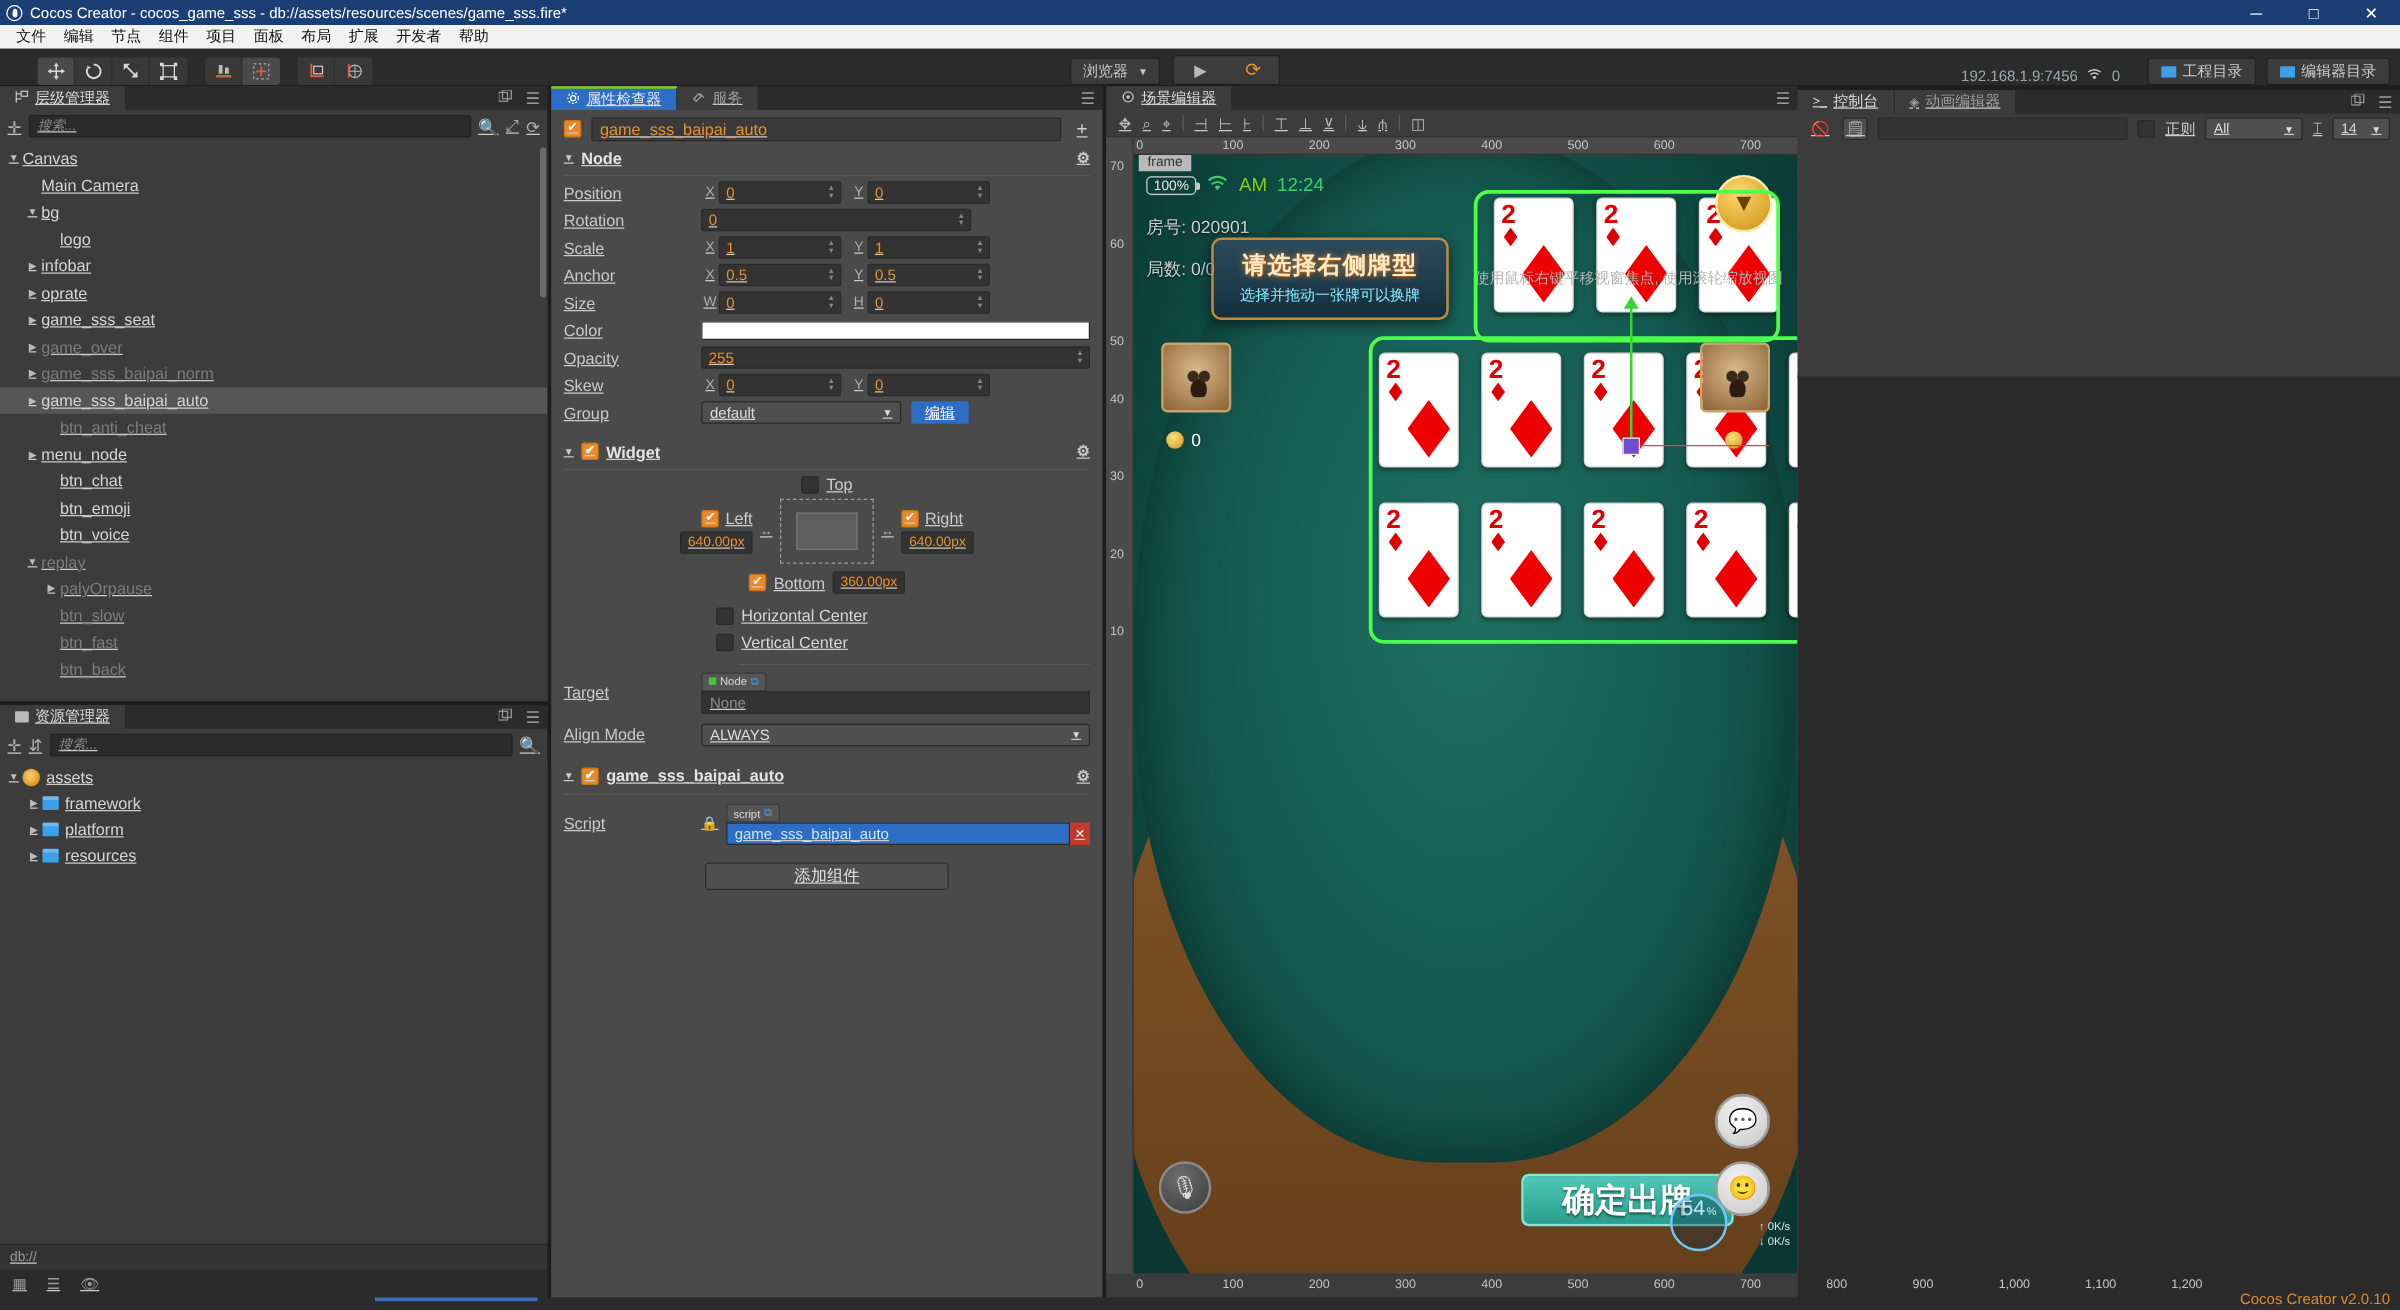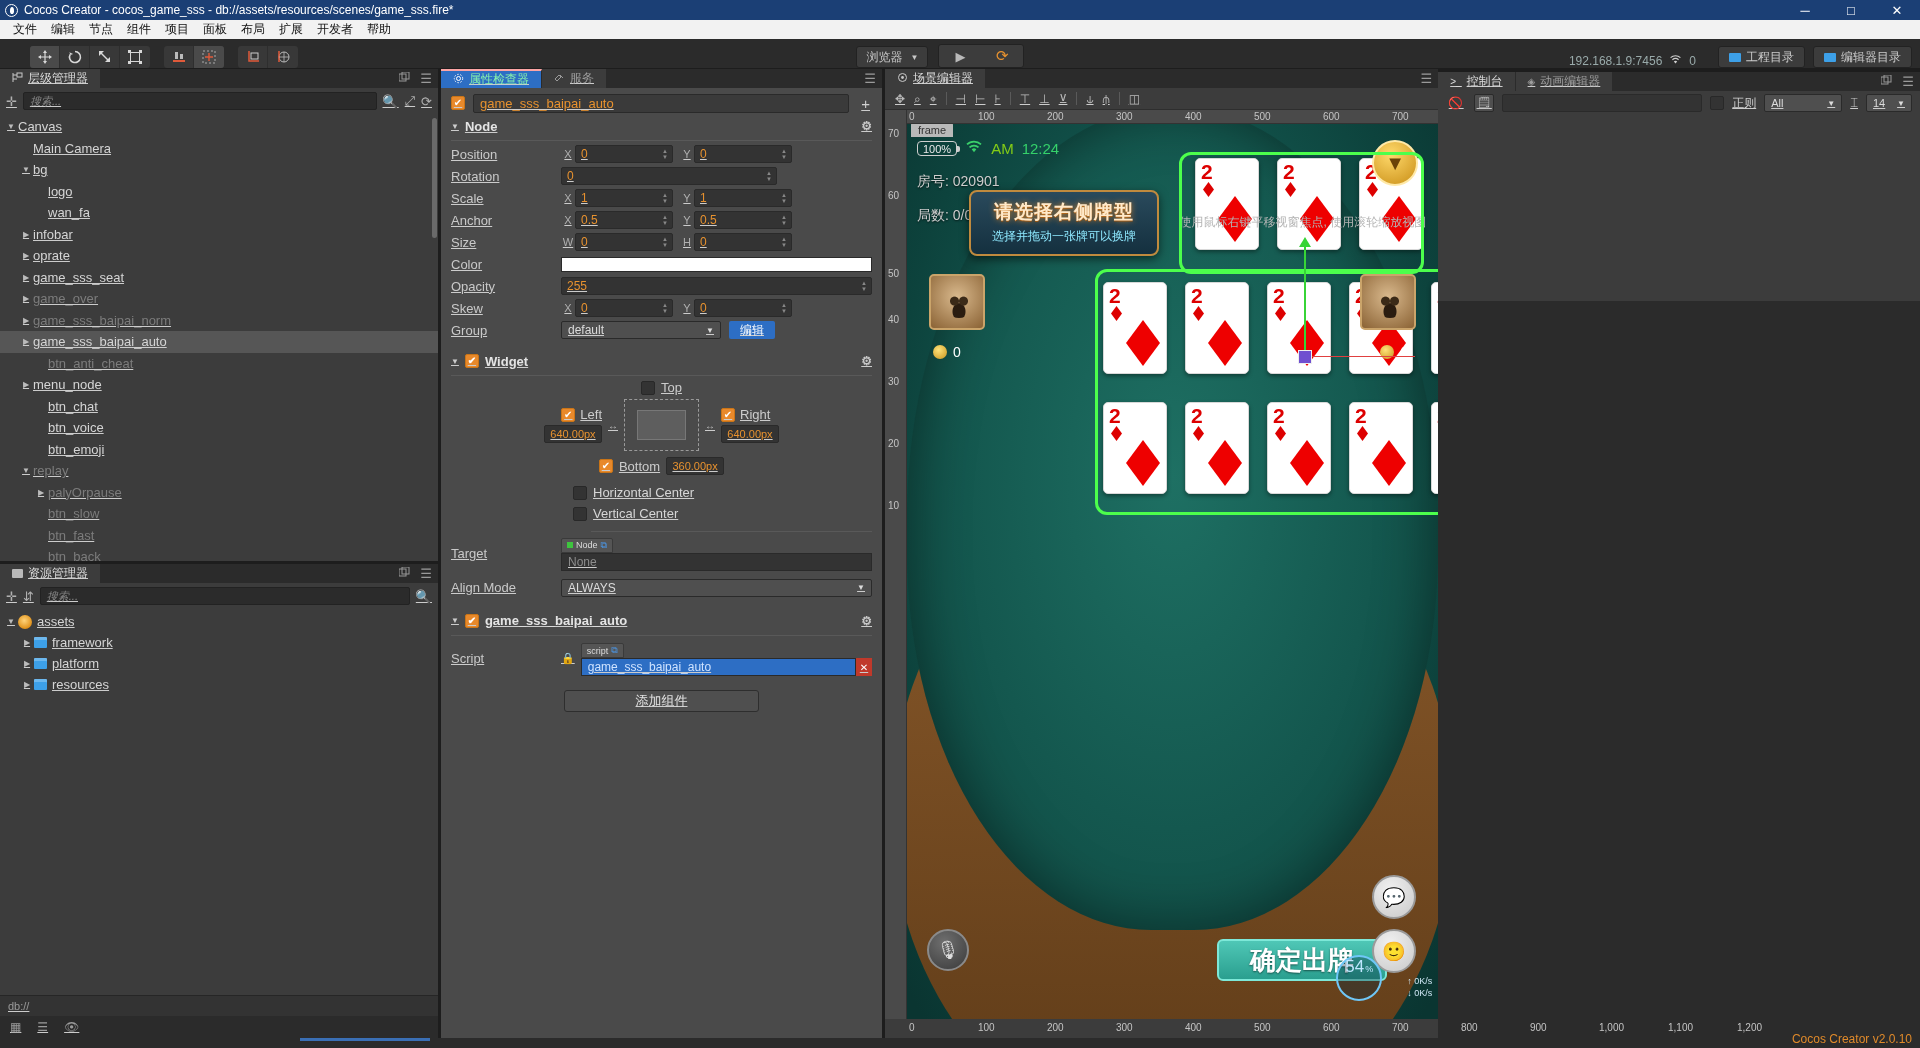--- a/index.html
+++ b/index.html
@@ -50,21 +50,21 @@
   .col-left { width:438px; display:flex; flex-direction:column; flex:none; }
   .col-mid { width:444px; display:flex; flex-direction:column; flex:none; border-left:3px solid #1d1d1d;}
   .col-right { flex:1; display:flex; flex-direction:row; min-width:0; border-left:3px solid #1d1d1d;}
 
   
   .panel { background:#3c3c3c; display:flex; flex-direction:column; min-height:0; }
   .ptabs { height:19px; background:#2b2b2b; display:flex; align-items:stretch; flex:none; position:relative;}
   .ptab { display:flex; align-items:center; gap:5px; padding:0 12px; background:#3c3c3c;
           color:#9f9f9f; font-size:12px; border-right:1px solid #2b2b2b; }
   .ptab.active { color:#ddd; }
-  .ptab.sel { background:#2d6ec4; color:#86efac; border-top:2px solid #fca5a5;}
+  .ptab.sel { background:#2d6ec4; color:#e5e5e5; border-top:2px solid #84cc16;}
   .ptools { position:absolute; right:6px; top:0; height:100%; display:flex; align-items:center; gap:10px; color:#9a9a9a;}
 
   .searchrow { height:26px; display:flex; align-items:center; gap:6px; padding:0 6px; flex:none; background:#3c3c3c;}
   .sinput { flex:1; height:18px; background:#2b2b2b; border:1px solid #222; border-radius:2px;
             color:#888; font-style:italic; font-size:11px; padding:0 6px; line-height:16px; }
   .sicon { color:#b0b0b0; font-size:13px; }
 
   
   .tree { flex:1; overflow:hidden; background:#3c3c3c; position:relative; padding-top:2px;}
   .tnode { height:21.5px; display:flex; align-items:center; font-size:13px; color:#d5d5d5; padding-left:4px; white-space:nowrap;}
@@ -385,24 +385,20 @@
             </div>
             <div class="tnode">
               <span class="arrow" style="margin-left: 15px;">▼</span>
               <span>bg</span>
             </div>
             <div class="tnode">
               <span class="arrow none" style="margin-left: 30px;">▶</span>
               <span>logo</span>
             </div>
             <div class="tnode">
-              <span class="arrow none" style="margin-left: 30px;">▶</span>
-              <span>wan_fa</span>
-            </div>
-            <div class="tnode">
               <span class="arrow" style="margin-left: 15px;">▶</span>
               <span>infobar</span>
             </div>
             <div class="tnode">
               <span class="arrow" style="margin-left: 15px;">▶</span>
               <span>oprate</span>
             </div>
             <div class="tnode">
               <span class="arrow" style="margin-left: 15px;">▶</span>
               <span>game_sss_seat</span>
@@ -426,25 +422,25 @@
             <div class="tnode">
               <span class="arrow" style="margin-left: 15px;">▶</span>
               <span>menu_node</span>
             </div>
             <div class="tnode">
               <span class="arrow none" style="margin-left: 30px;">▶</span>
               <span>btn_chat</span>
             </div>
             <div class="tnode">
               <span class="arrow none" style="margin-left: 30px;">▶</span>
-              <span>btn_voice</span>
+              <span>btn_emoji</span>
             </div>
             <div class="tnode">
               <span class="arrow none" style="margin-left: 30px;">▶</span>
-              <span>btn_emoji</span>
+              <span>btn_voice</span>
             </div>
             <div class="tnode dim">
               <span class="arrow" style="margin-left: 15px;">▼</span>
               <span>replay</span>
             </div>
             <div class="tnode dim">
               <span class="arrow" style="margin-left: 30px;">▶</span>
               <span>palyOrpause</span>
             </div>
             <div class="tnode dim">

